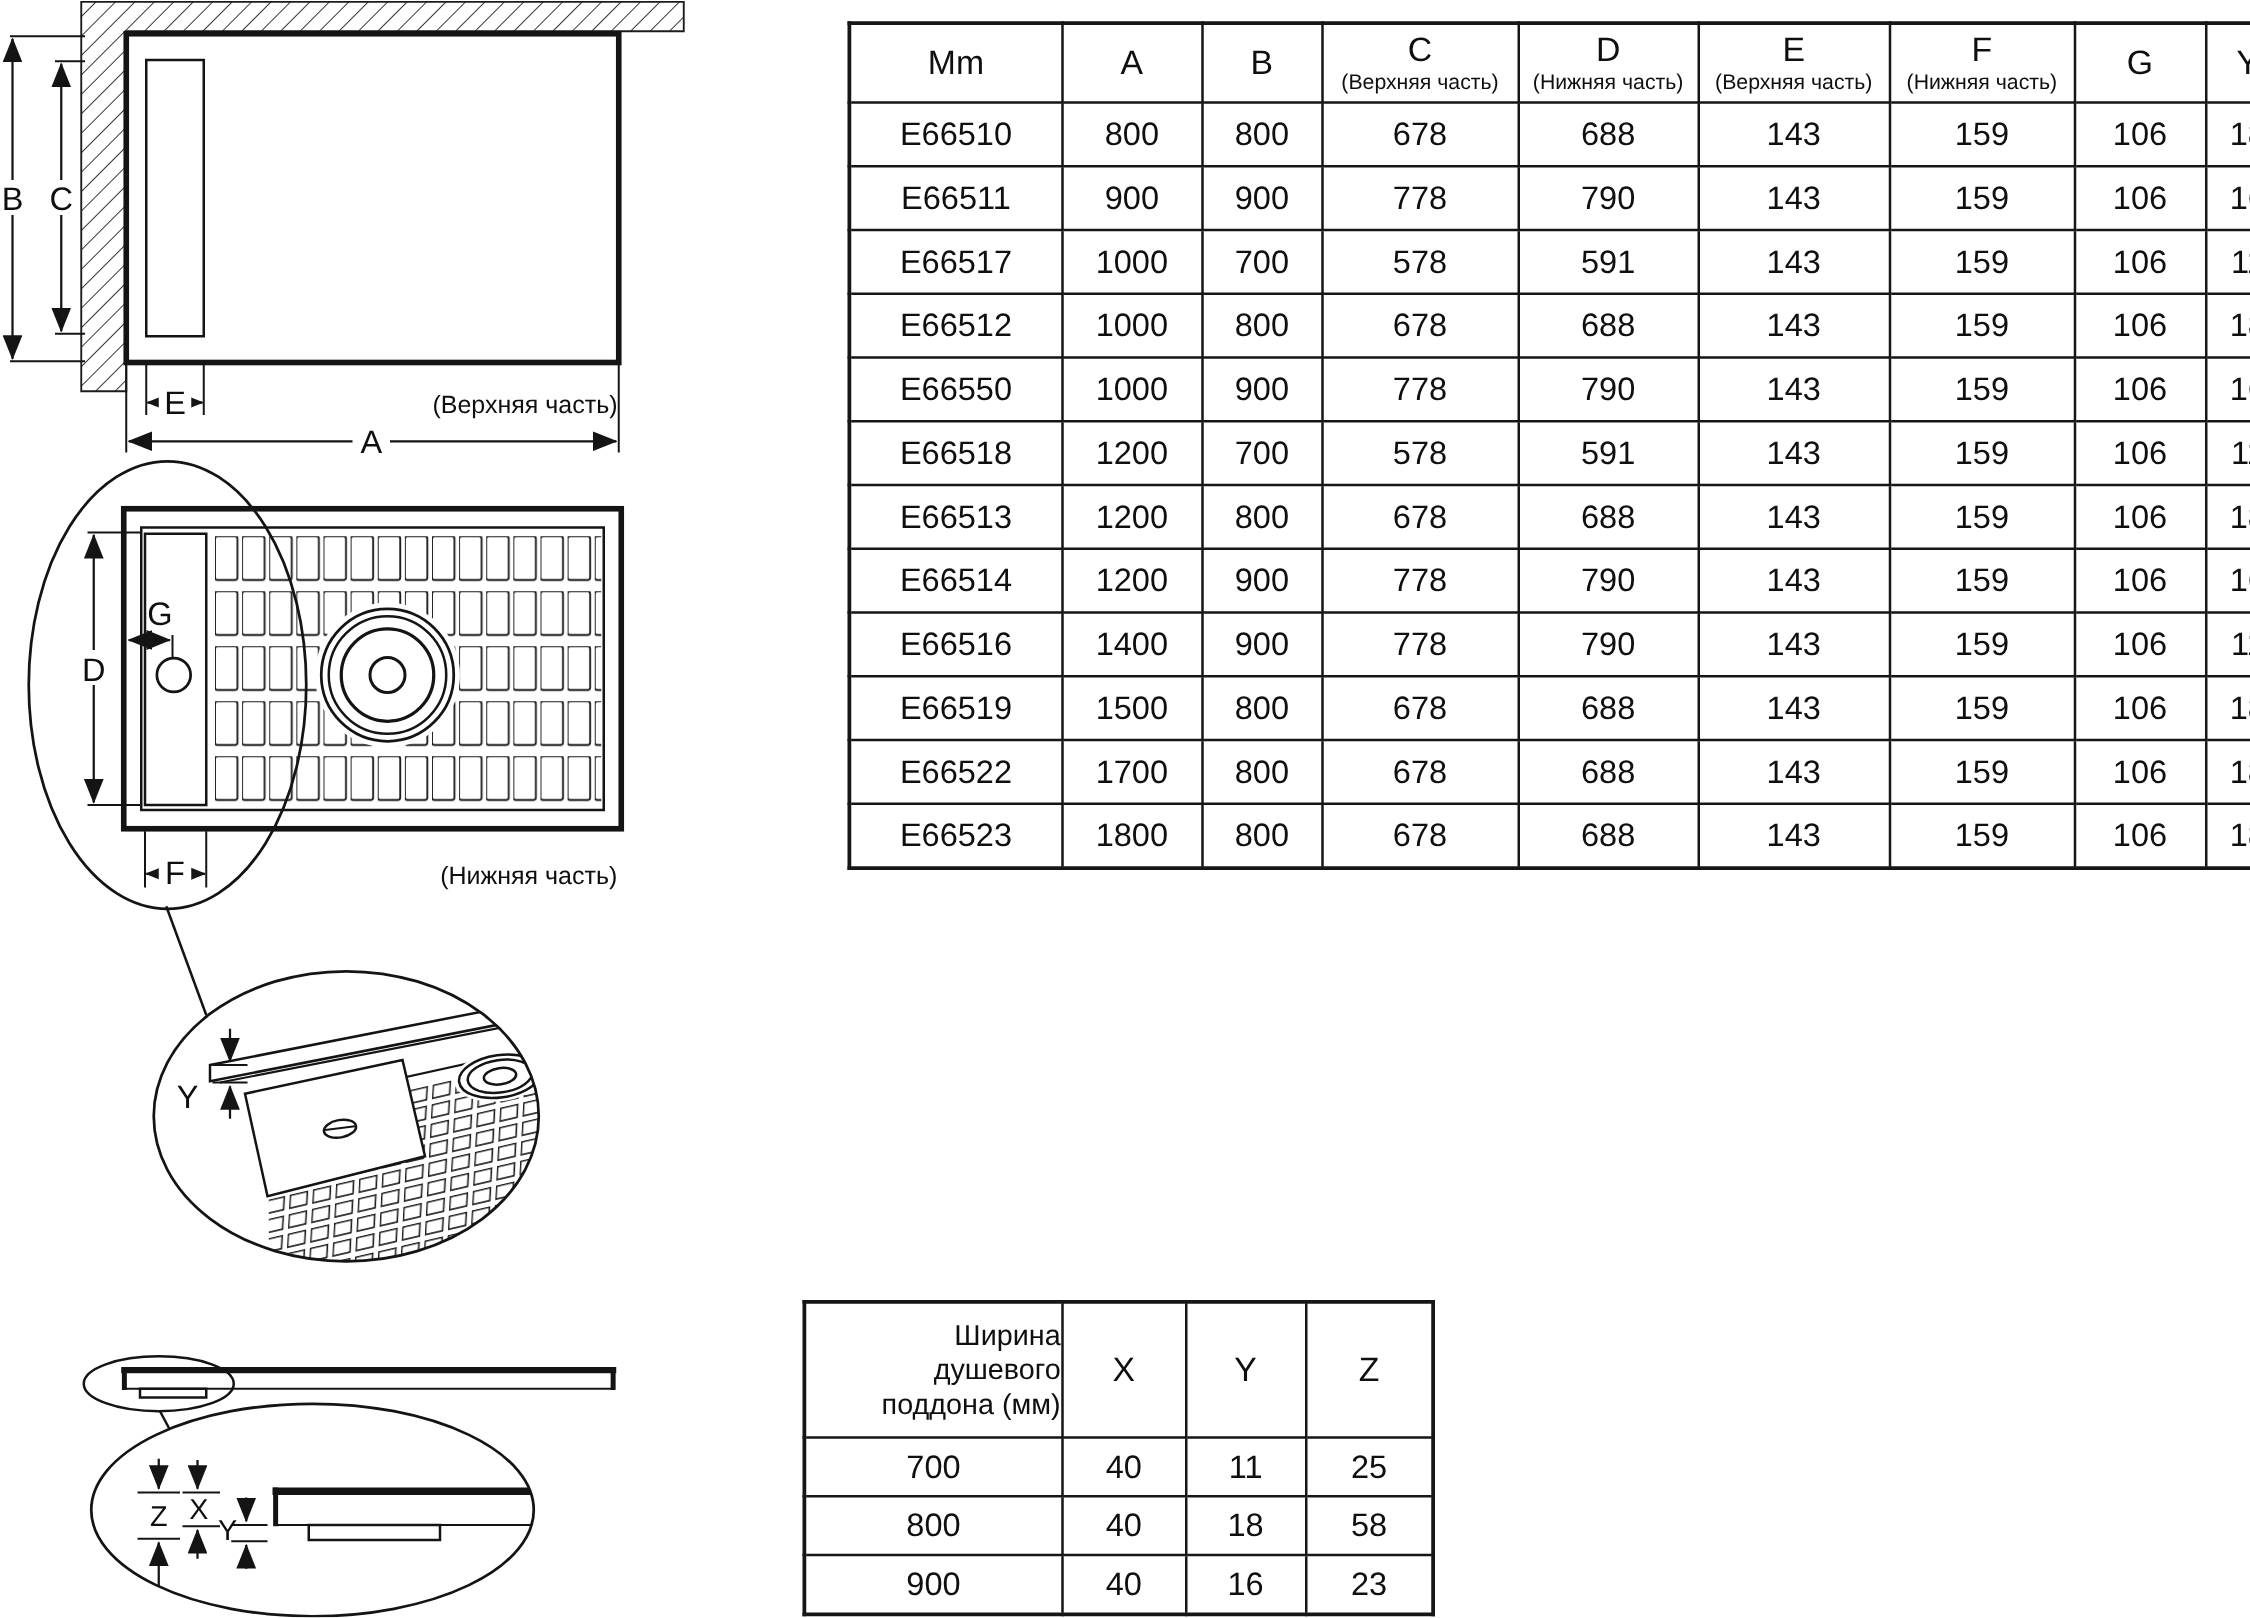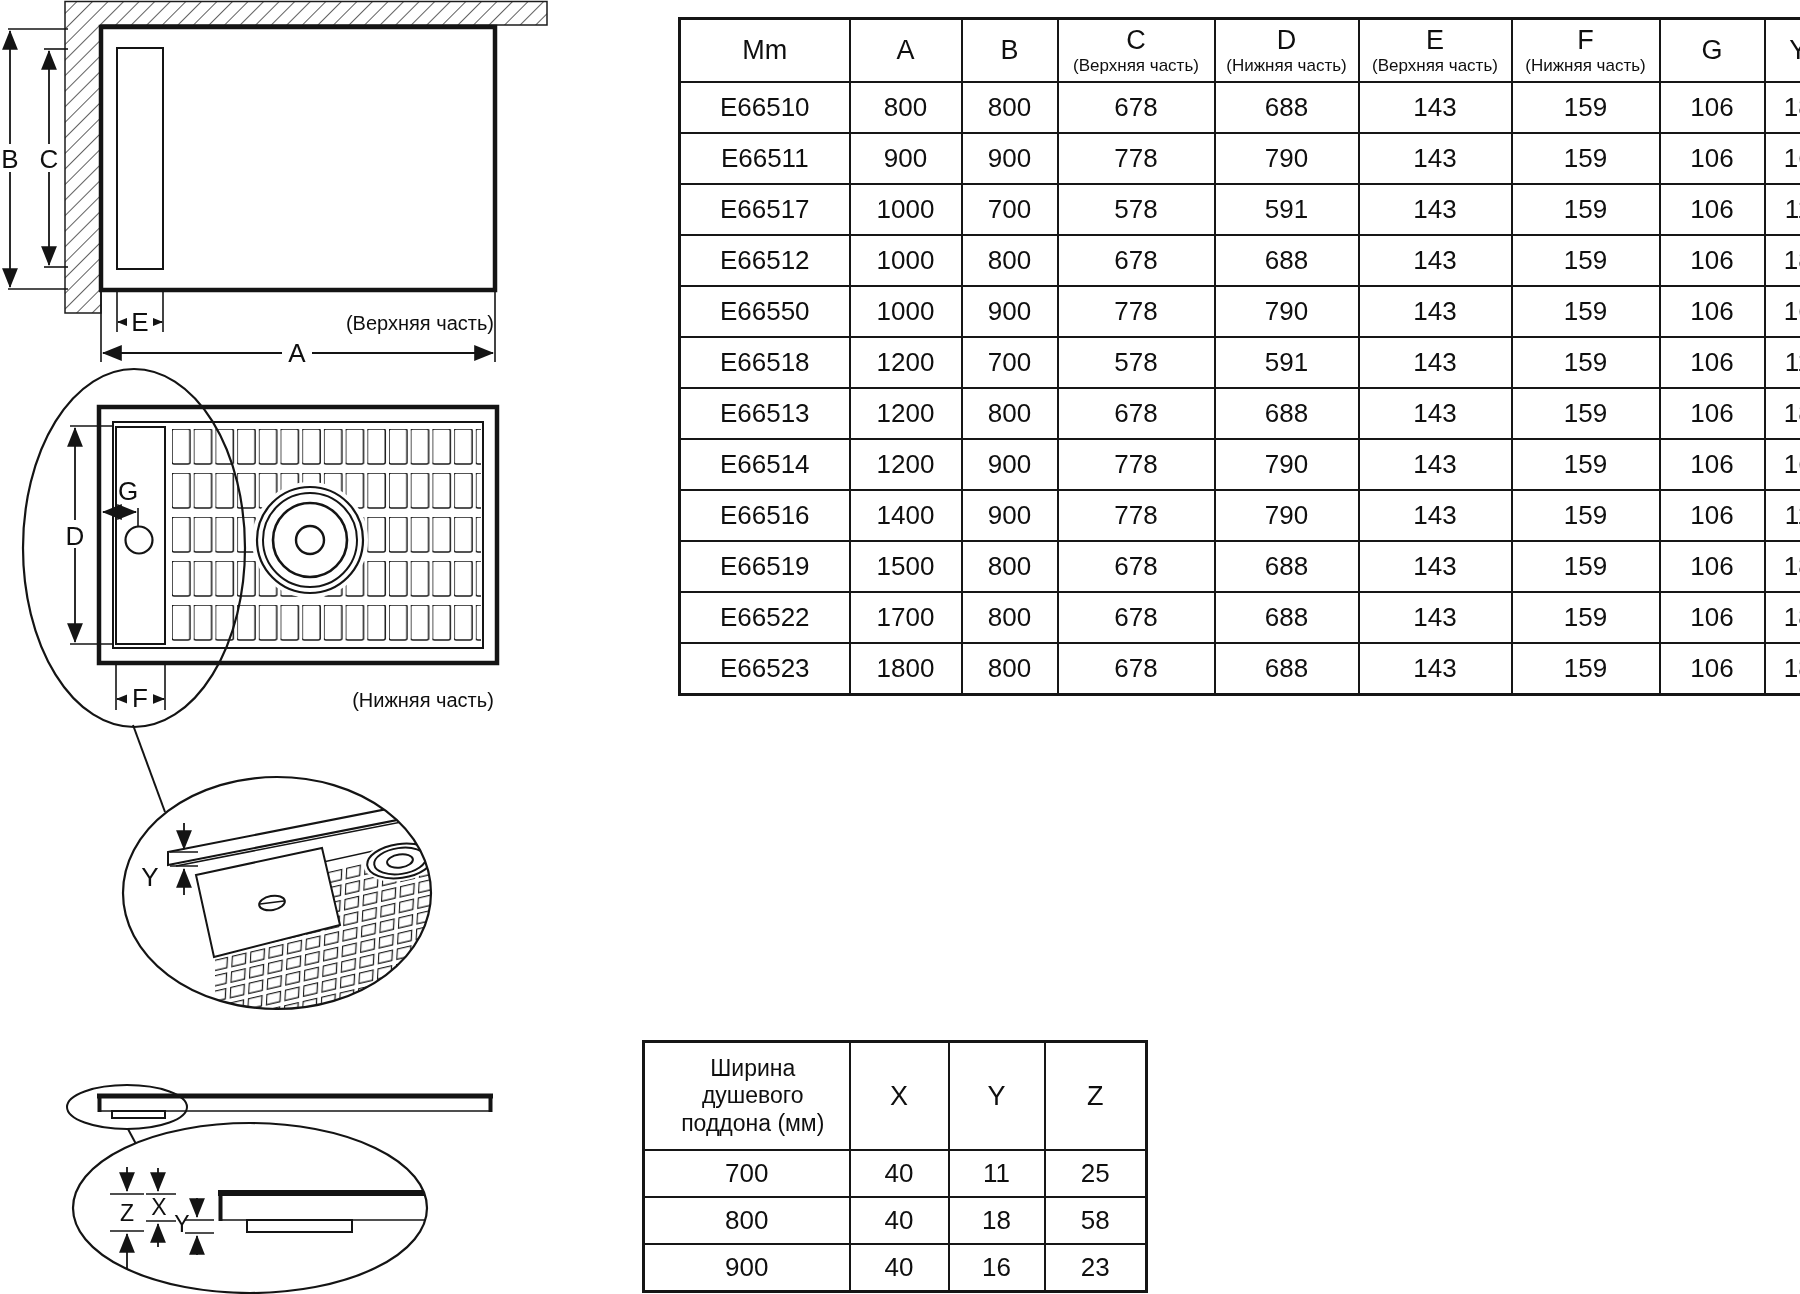--- a/index.html
+++ b/index.html
@@ -10,21 +10,21 @@
   
   table { border-collapse:collapse; table-layout:fixed; position:absolute; background:#fff; }
   th, td { border:2px solid #161616; text-align:center; vertical-align:middle; padding:0; overflow:hidden; }
   #main-table { left:678px; top:17px; width:1153px; border:3px solid #161616; }
   #main-table th { height:61px; font-weight:normal; }
   #main-table td { height:49px; font-size:26px; }
   #main-table .hl { font-size:27px; line-height:1.1; }
   #main-table .hs { font-size:17px; line-height:1.05; margin-top:1px; }
   #width-table { left:642px; top:1040px; width:503px; border:3px solid #161616; }
   #width-table th { height:94px; font-weight:normal; font-size:27px; }
-  #width-table th:first-child { text-align:center; padding:6px 0 6px 12px; font-size:23px; line-height:1.18; }
+  #width-table th:first-child { text-align:right; padding:6px 0 6px 12px; font-size:23px; line-height:1.18; }
   #width-table td { height:45px; font-size:26px; }
   
   #diagrams { position:absolute; left:0; top:0; }
   .thick  { stroke:#141414; stroke-width:4.5; fill:#fff; }
   .med    { stroke:#141414; stroke-width:2; fill:#fff; }
   .dimline{ stroke:#141414; stroke-width:1.8; fill:none; }
   .tick   { stroke:#141414; stroke-width:1.6; fill:none; }
   .dimtext{ fill:#0f0f0f; font-size:26px; text-anchor:middle; stroke:none; }
   .dimtext2{ fill:#0f0f0f; font-size:23px; text-anchor:middle; stroke:none; }
   .caption{ fill:#0f0f0f; font-size:20px; text-anchor:middle; stroke:none; }

